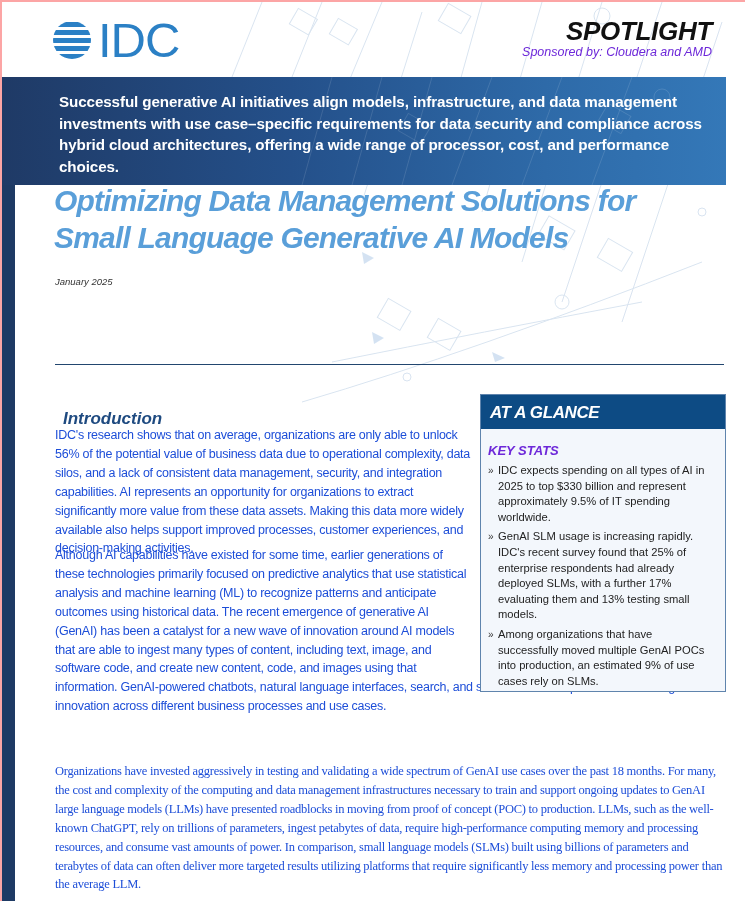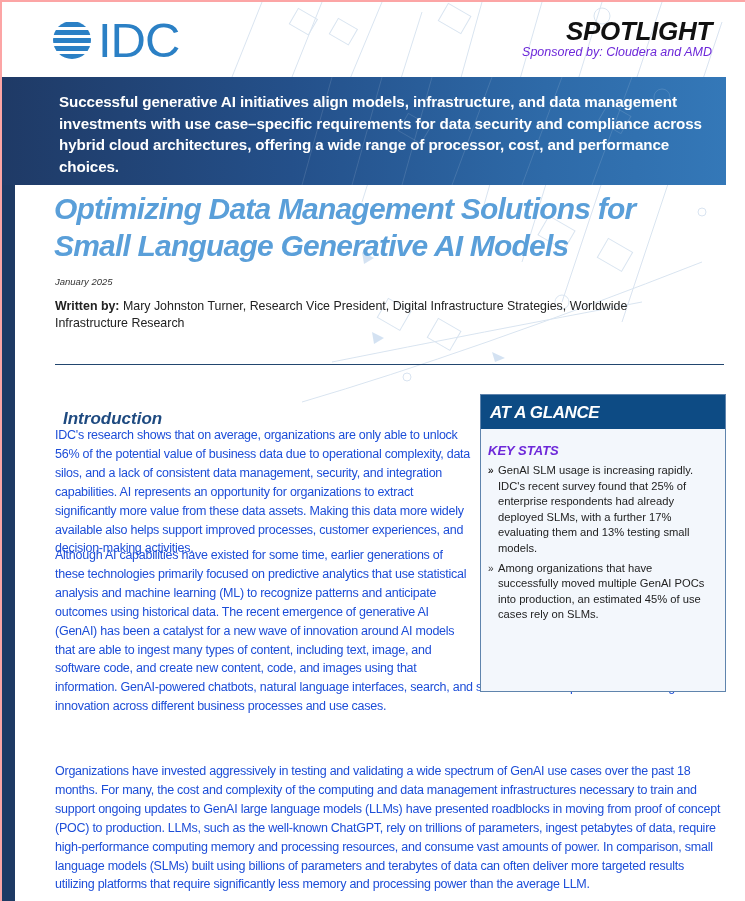--- a/index.html
+++ b/index.html
@@ -29,32 +29,32 @@
   .banner {
     position: absolute; left: 0; top: 75px; width: 724px; height: 108px;
     background: linear-gradient(90deg, #1f3a66 0%, #24508a 40%, #2e6aa8 75%, #3478b8 100%);
     overflow: hidden;
   }
   .banner-text {
     position: absolute; left: 57px; top: 14px; width: 655px; color: #fff; font-weight: bold;
     font-size: 15.2px; line-height: 21.5px; letter-spacing: -0.1px;
   }
   .title {
-    position: absolute; left: 52px; top: 188px; width: 660px; font-size: 30px; font-weight: bold; font-style: italic;
+    position: absolute; left: 52px; top: 180px; width: 660px; font-size: 30px; font-weight: bold; font-style: italic;
     color: #5a9fd9; line-height: 37px; letter-spacing: -0.8px;
   }
   .date { position: absolute; left: 53px; top: 274px; font-size: 9.5px; font-style: italic; color: #333; }
   .byline { position: absolute; left: 53px; top: 296px; width: 620px; font-size: 12.4px; line-height: 17px; color: #222; }
   .byline b { font-weight: bold; }
   .rule { position: absolute; left: 53px; top: 362px; width: 669px; height: 1px; background: #22466f; }
   .intro-h { position: absolute; left: 53px; top: 399px; font-size: 17px; font-weight: bold; font-style: italic; color: #1e4a80; }
   .body-text { position: absolute; font-size: 12.5px; line-height: 18.9px; color: #1d4ed8; letter-spacing: -0.25px; }
   .p1 { left: 53px; top: 424px; width: 420px; }
   .p2 { left: 53px; top: 544px; width: 668px; }
-  .p3 { left: 53px; top: 760px; width: 668px; }
+  .p3 { left: 53px; top: 760px; width: 668px; font-family: Liberation Serif, serif; }
   .p2 .wrapbox { float: right; width: 252px; height: 128px; }
   .glance {
     position: absolute; left: 478px; top: 392px; width: 244px; height: 296px;
     border: 1px solid #5f84ad; background: #f3f7fc;
   }
   .glance-head { background: #0d4b84; height: 34px; color: #fff; font-size: 17px; font-weight: bold; font-style: italic; padding: 8px 4px 0 9px; box-sizing: border-box; letter-spacing: -0.4px; }
   .keystats { margin: 14px 0 0 7px; font-size: 13px; font-weight: bold; font-style: italic; color: #6d28d9; }
   .stat-list { list-style: none; margin: 5px 0 0 0; padding: 0 10px 0 7px; }
   .stat-list li { position: relative; padding-left: 10px; font-size: 11.2px; line-height: 15.6px; color: #222; margin-bottom: 4px; }
   .stat-list li .bullet { position: absolute; left: 0; top: 0; color: #333; font-size: 10px; }
@@ -132,33 +132,30 @@
         <rect x="400" y="40" width="26" height="20" transform="rotate(30 410 50)"></rect>
         <rect x="600" y="30" width="26" height="20" transform="rotate(30 610 40)"></rect>
         <circle cx="660" cy="20" r="8"></circle>
       </g>
     </svg>
     <div class="banner-text">Successful generative AI initiatives align models, infrastructure, and data management investments with use case–specific requirements for data security and compliance across hybrid cloud architectures, offering a wide range of processor, cost, and performance choices.</div>
   </div>
 
   <h1 class="title" style="margin:0">Optimizing Data Management Solutions for Small Language Generative AI Models</h1>
   <div class="date">January 2025</div>
-  <div class="byline">
-    <b>Written by:</b><span> Mary Johnston Turner, Research Vice President, Digital Infrastructure Strategies, Worldwide Infrastructure Research</span>
-  </div>
   <div class="rule"></div>
 
   <h2 class="intro-h" style="margin:8px">Introduction</h2>
 
   <p class="body-text p1" style="margin:0">IDC's research shows that on average, organizations are only able to unlock 56% of the potential value of business data due to operational complexity, data silos, and a lack of consistent data management, security, and integration capabilities. AI represents an opportunity for organizations to extract significantly more value from these data assets. Making this data more widely available also helps support improved processes, customer experiences, and decision-making activities.</p>
   <p class="body-text p2" style="margin:0"><span class="wrapbox"></span><span>Although AI capabilities have existed for some time, earlier generations of these technologies primarily focused on predictive analytics that use statistical analysis and machine learning (ML) to recognize patterns and anticipate outcomes using historical data. The recent emergence of generative AI (GenAI) has been a catalyst for a new wave of innovation around AI models that are able to ingest many types of content, including text, image, and software code, and create new content, code, and images using that information. GenAI-powered chatbots, natural language interfaces, search, and summarization capabilities are fueling innovation across different business processes and use cases.</span></p>
   <p class="body-text p3" style="margin:0">Organizations have invested aggressively in testing and validating a wide spectrum of GenAI use cases over the past 18 months. For many, the cost and complexity of the computing and data management infrastructures necessary to train and support ongoing updates to GenAI large language models (LLMs) have presented roadblocks in moving from proof of concept (POC) to production. LLMs, such as the well-known ChatGPT, rely on trillions of parameters, ingest petabytes of data, require high-performance computing memory and processing resources, and consume vast amounts of power. In comparison, small language models (SLMs) built using billions of parameters and terabytes of data can often deliver more targeted results utilizing platforms that require significantly less memory and processing power than the average LLM.</p>
 
   <aside class="glance">
     <div class="glance-head">AT A GLANCE</div>
     <div class="keystats">KEY STATS</div>
     <ul class="stat-list">
-      <li><span class="bullet">»</span></li>
+      <li><span class="bullet">»</span><span>IDC expects spending on all types of AI in 2025 to top $330 billion and represent approximately 9.5% of IT spending worldwide.</span></li>
       <li><span class="bullet">»</span><span>GenAI SLM usage is increasing rapidly. IDC's recent survey found that 25% of enterprise respondents had already deployed SLMs, with a further 17% evaluating them and 13% testing small models.</span></li>
-      <li><span class="bullet">»</span><span>Among organizations that have successfully moved multiple GenAI POCs into production, an estimated 45% of use cases rely on SLMs.</span></li>
+      <li><span class="bullet">»</span><span>Among organizations that have successfully moved multiple GenAI POCs into production, an estimated 9% of use cases rely on SLMs.</span></li>
     </ul>
   </aside>
 </div>
 
 </body></html>

